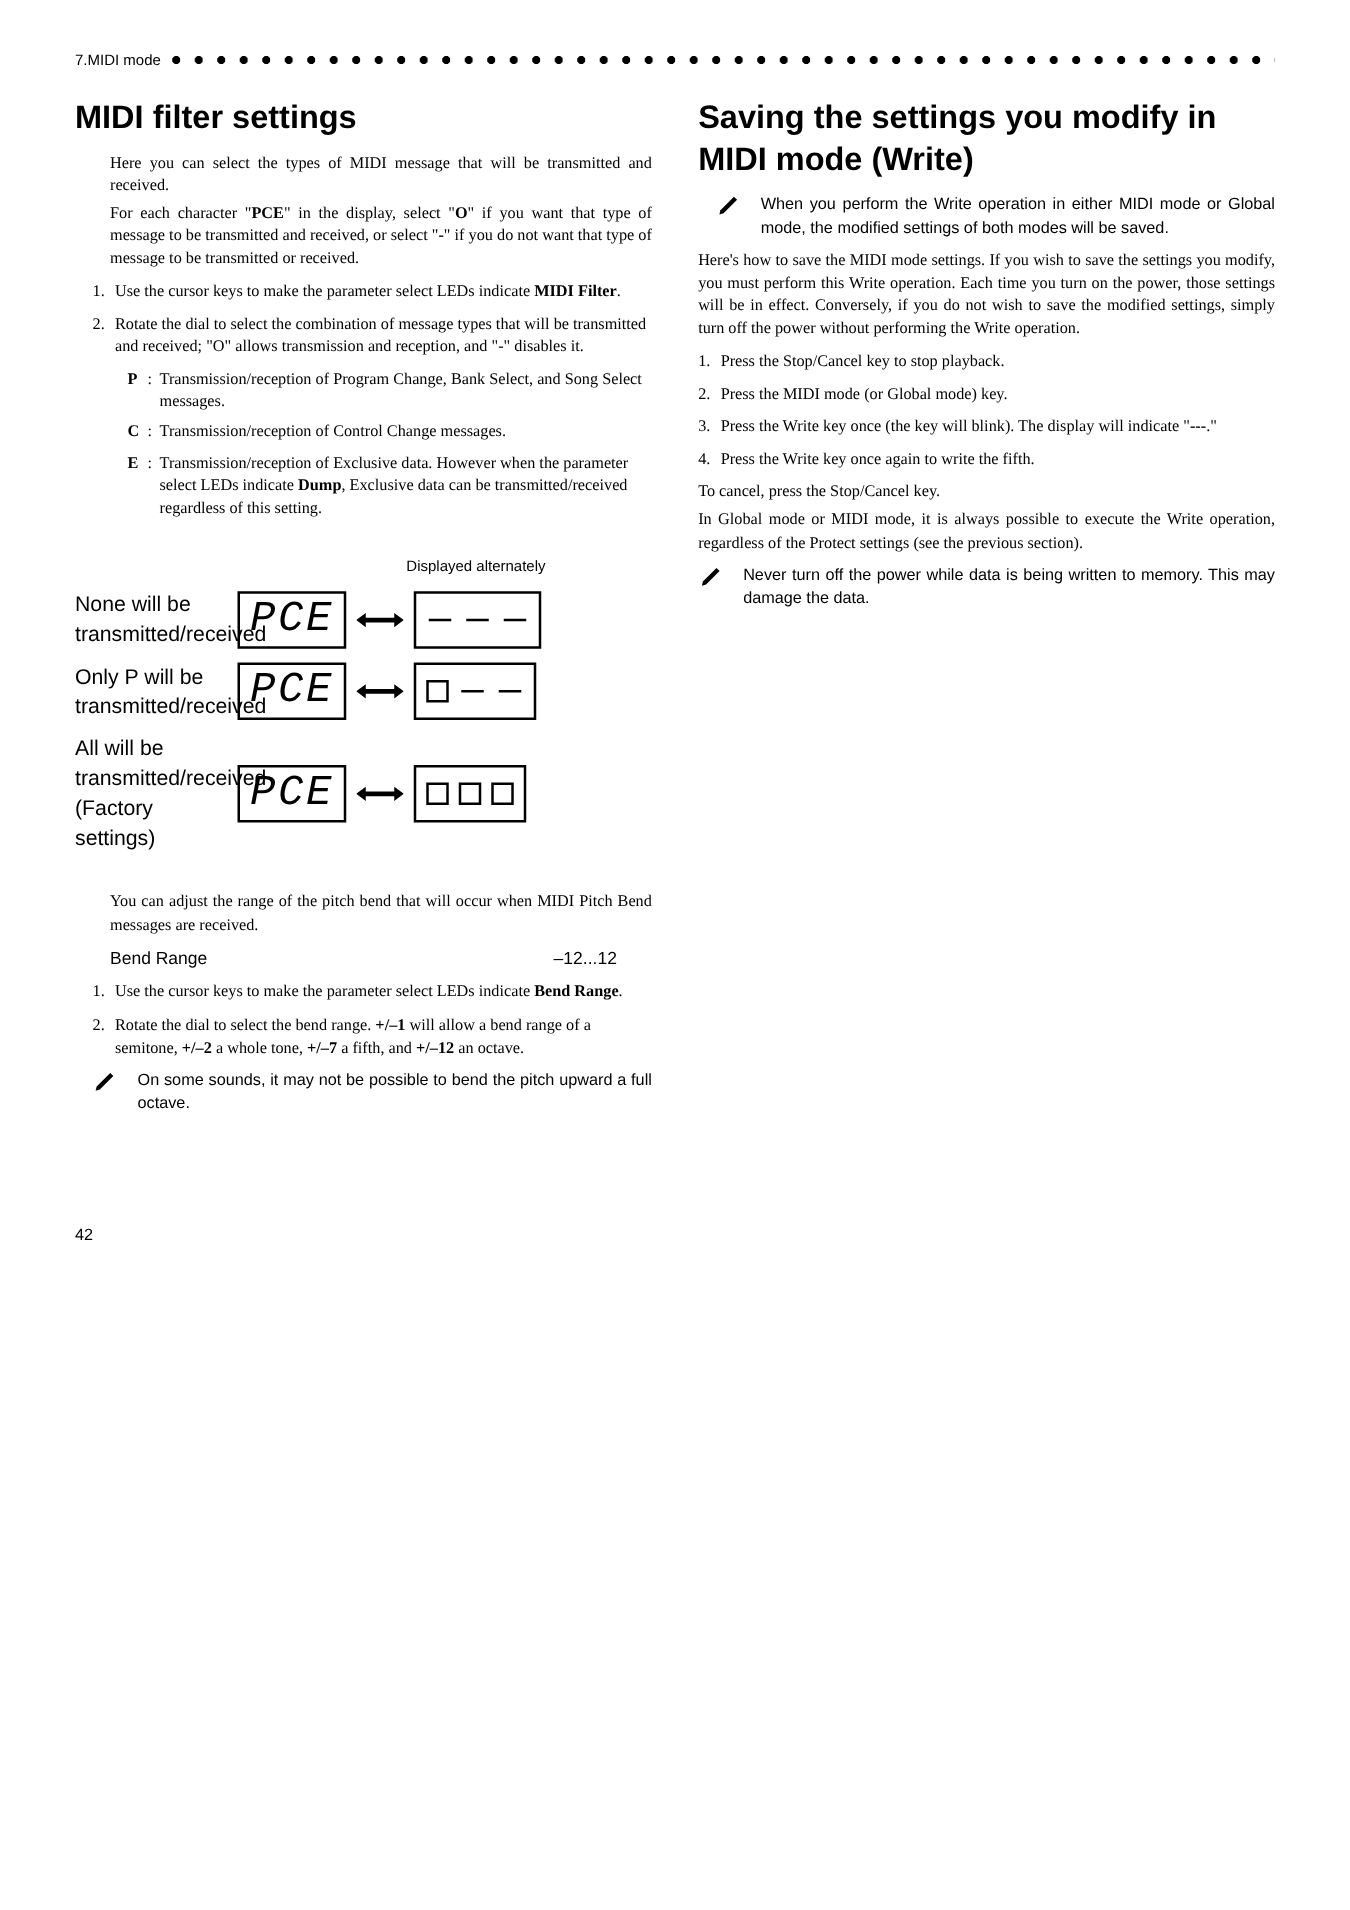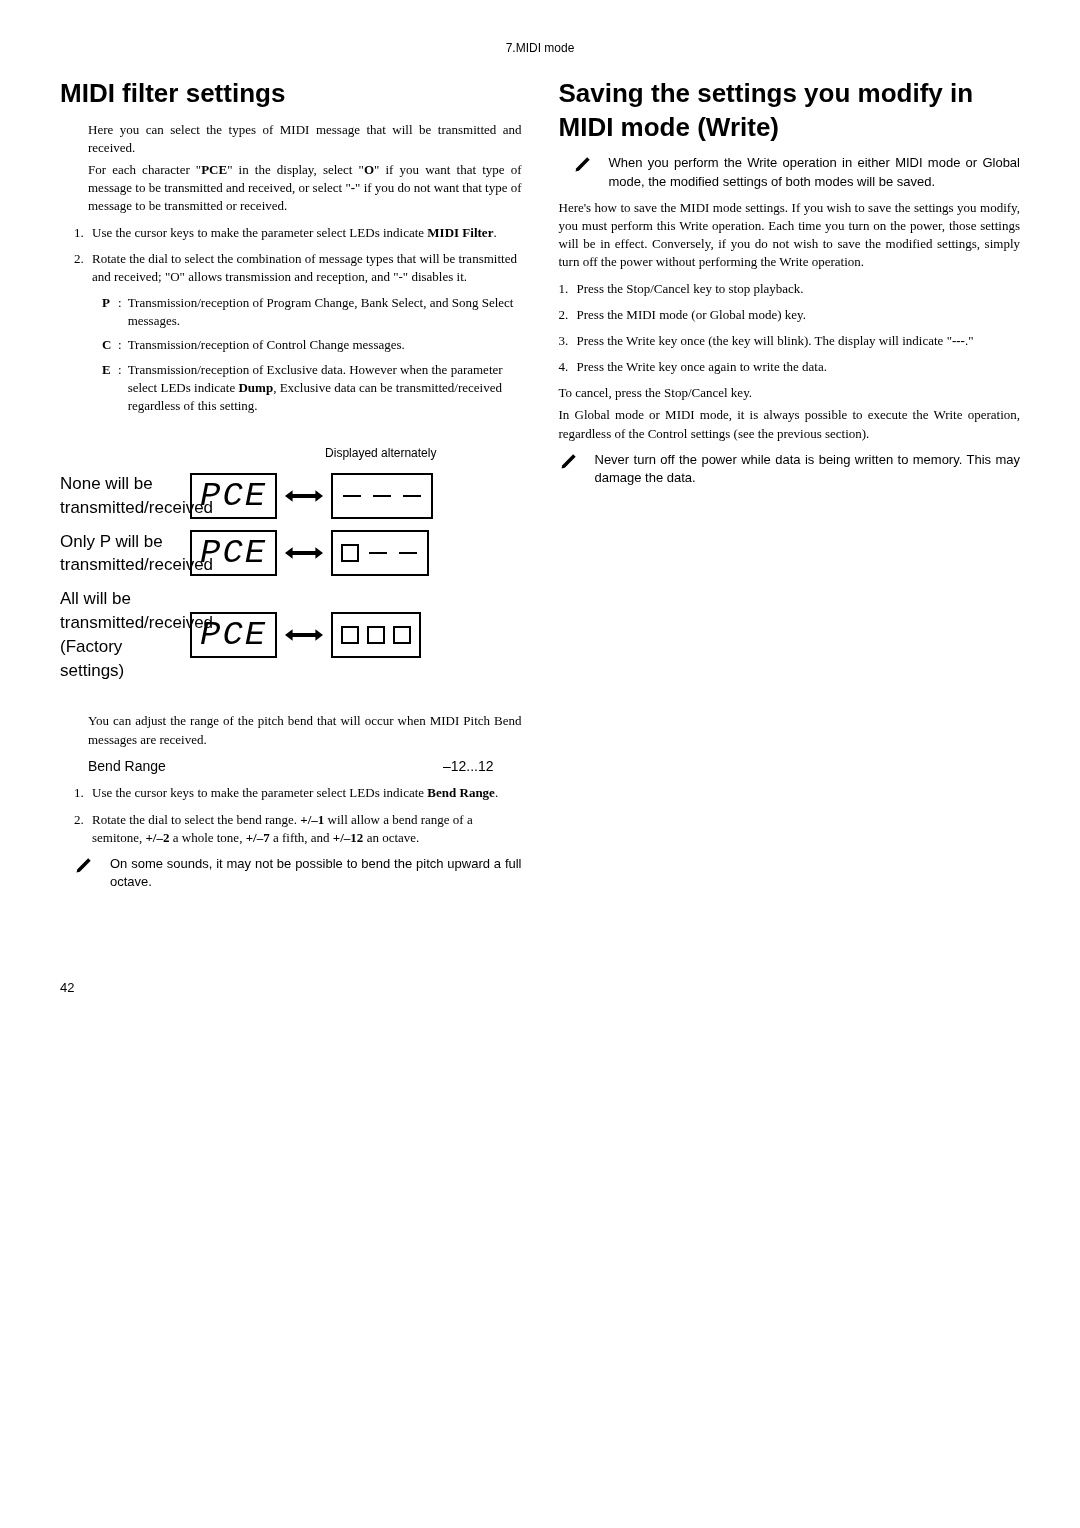--- a/index.html
+++ b/index.html
@@ -11,21 +11,20 @@
     color: #000;
     width: 1080px;
     box-sizing: border-box;
   }
   .header-line {
     display: flex;
     align-items: center;
     font-family: Arial, sans-serif;
     font-size: 12px;
     margin-bottom: 20px;
-    flex-direction: column;
   }
   .dots {
     flex: 1;
     margin-left: 8px;
     height: 8px;
     background: radial-gradient(circle at 4px 4px, #000 3px, transparent 3.5px);
     background-size: 18px 8px;
     background-repeat: repeat-x;
   }
   .columns {
@@ -307,25 +306,25 @@
     <div class="ol-item" style="margin-left:0">
       <span class="ol-num">2.</span>
       <span>Press the MIDI mode (or Global mode) key.</span>
     </div>
     <div class="ol-item" style="margin-left:0">
       <span class="ol-num">3.</span>
       <span><span>Press the Write key once (the key will blink). The display will indicate "</span><b>---</b><span>."</span></span>
     </div>
     <div class="ol-item" style="margin-left:0">
       <span class="ol-num">4.</span>
-      <span>Press the Write key once again to write the data.</span>
+      <span>Press the Write key once again to write the fifth.</span>
     </div>
 
     <p class="body-text" style="margin-left:0">To cancel, press the Stop/Cancel key.</p>
-    <p class="body-text" style="margin-left:0">In Global mode or MIDI mode, it is always possible to execute the Write operation, regardless of the Control settings (see the previous section).</p>
+    <p class="body-text" style="margin-left:0">In Global mode or MIDI mode, it is always possible to execute the Write operation, regardless of the Protect settings (see the previous section).</p>
 
     <div class="note-block" style="margin-left:0">
       <span class="note-icon pencil-icon">
         <svg viewBox="0 0 24 24">
             <path d="M3 21 L7 20 L20 7 L17 4 L4 17 Z" fill="#000"></path>
           </svg>
       </span>
       <span class="note-text">Never turn off the power while data is being written to memory. This may damage the data.</span>
     </div>
   </div>

